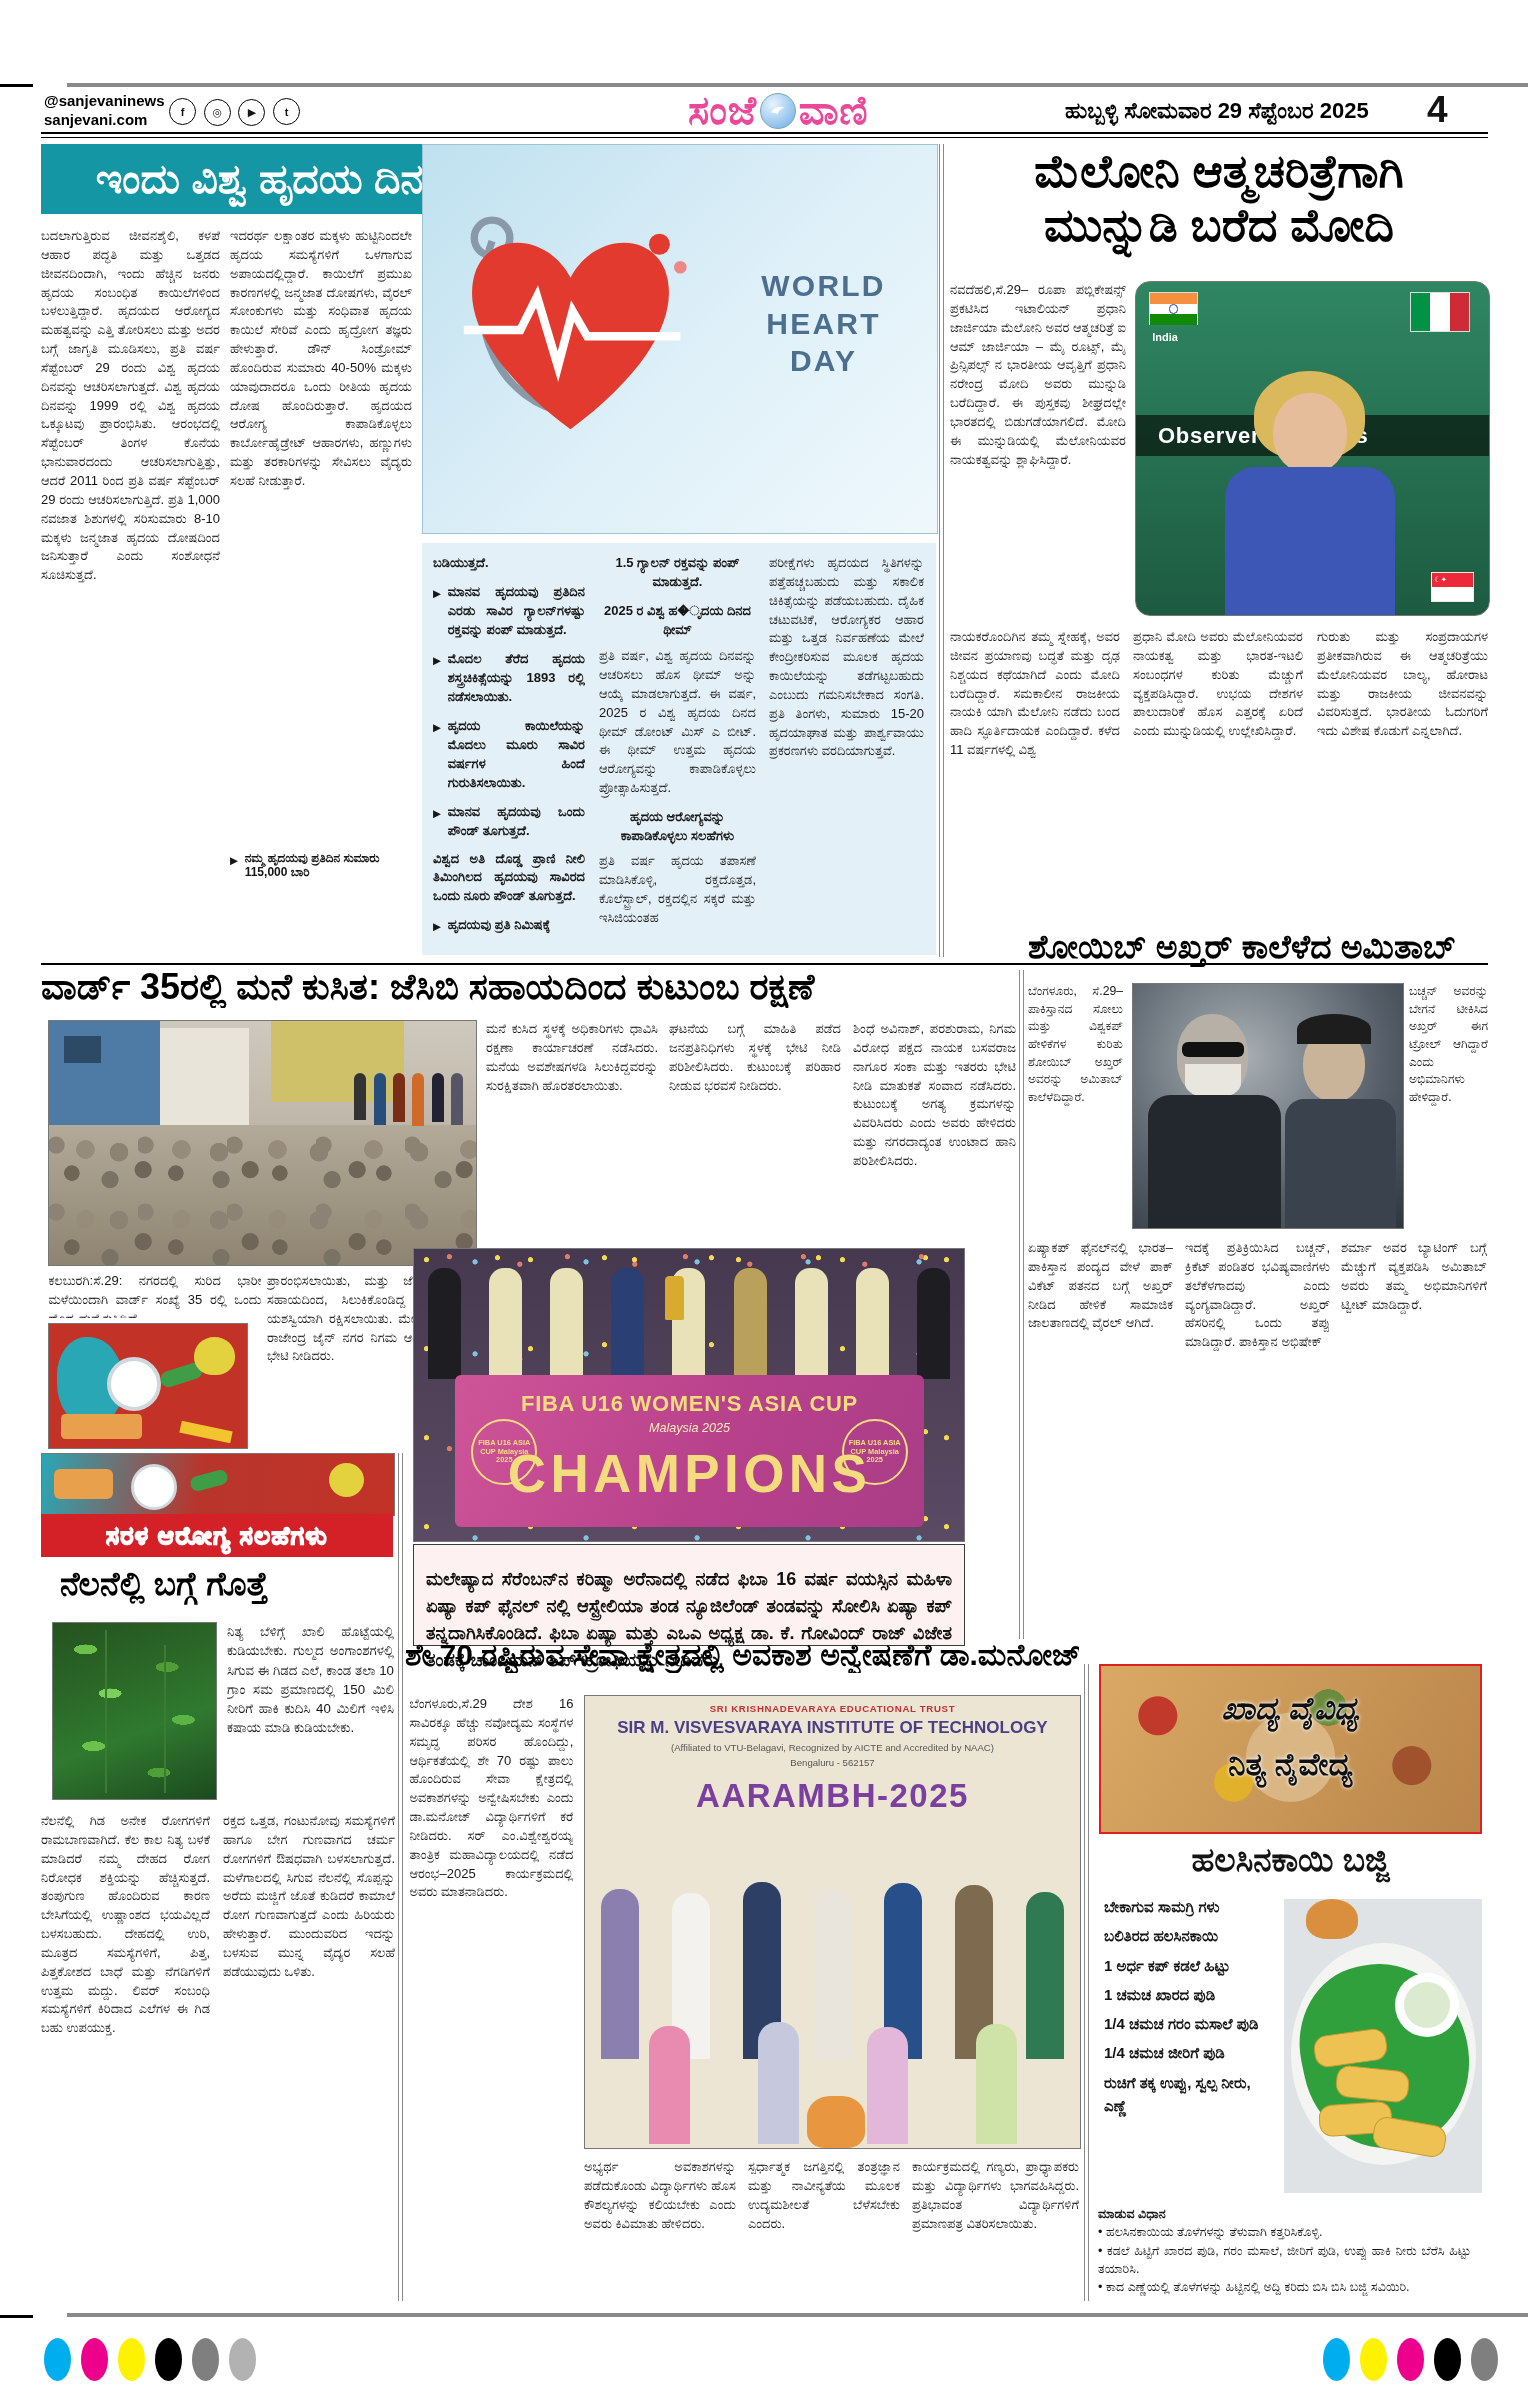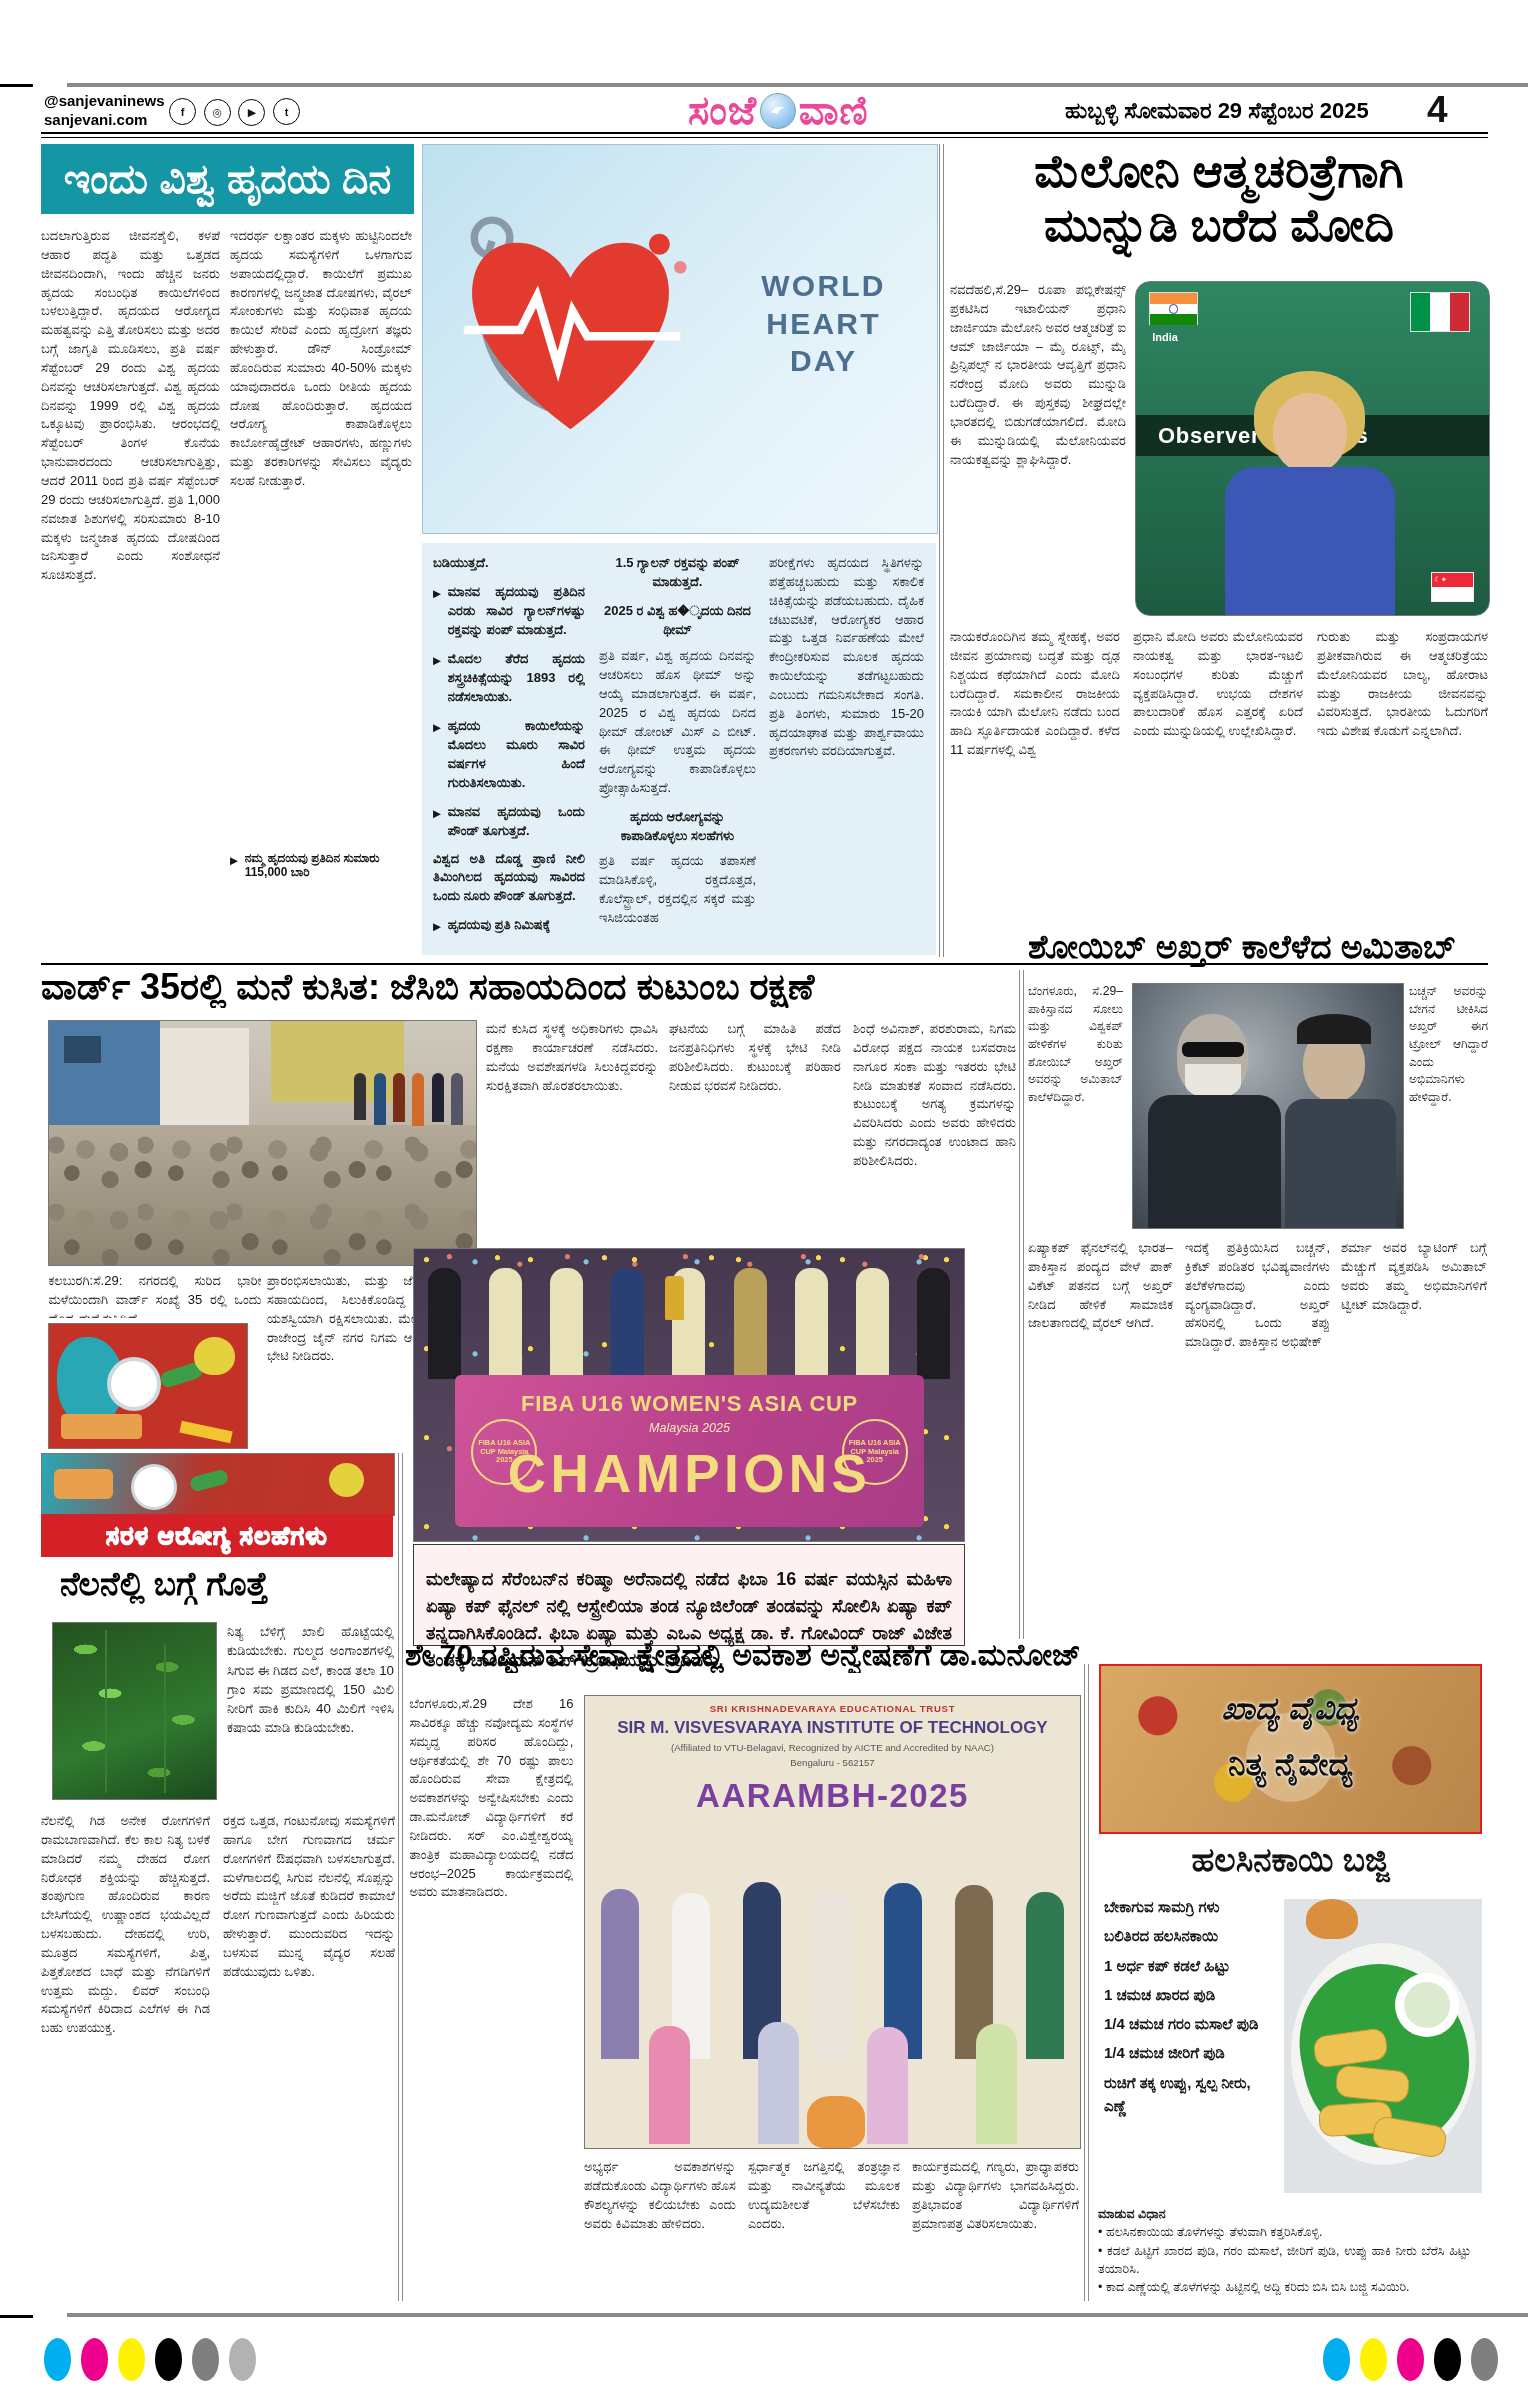--- a/index.html
+++ b/index.html
@@ -86,21 +86,21 @@
       </span>
       <span>ವಾಣಿ</span>
     </div>
     <div class="abs dateline" style="left:1065px;top:9px;">ಹುಬ್ಬಳ್ಳಿ  ಸೋಮವಾರ 29  ಸೆಪ್ಟೆಂಬರ  2025</div>
     <div class="abs pagenum" style="left:1427px;top:0px;">4</div>
   </div>
   <div class="abs hrule" style="left:41px;top:132px;width:1447px;height:2.2px;"></div>
   <div class="abs hrule" style="left:41px;top:137px;width:1447px;height:0.7px;"></div>
 
   <div class="abs" style="left:41px;top:144px;width:895px;height:813px;">
-    <div class="abs teal-head" style="left:0;top:0;width:373px;height:70px;">
+    <div class="abs teal-head" style="left:0;top:0;width:373px;height:70px;padding-left:32px;">
       <span>ಇಂದು ವಿಶ್ವ ಹೃದಯ ದಿನ</span>
     </div>
 
     <div class="abs hero ph" style="left:381px;top:0;width:514px;height:388px;">
       <svg class="abs" style="left:22px;top:37px;" width="251" height="296" viewBox="0 0 240 260">
         <path d="M45 45 C 15 130, 55 200, 120 210" stroke="#8a99a8" stroke-width="7" fill="none"></path>
         <circle cx="45" cy="42" r="17" fill="none" stroke="#8a99a8" stroke-width="7"></circle>
         <path d="M120 225 C40 165 15 110 30 72 C45 36 98 38 120 80 C142 38 195 36 210 72 C225 110 200 165 120 225 Z" fill="#e23a2e"></path>
         <polyline points="18,130 72,130 88,98 108,165 122,112 136,136 225,136" stroke="#ffffff" stroke-width="8" fill="none"></polyline>
         <circle cx="205" cy="48" r="10" fill="#e23a2e"></circle>

